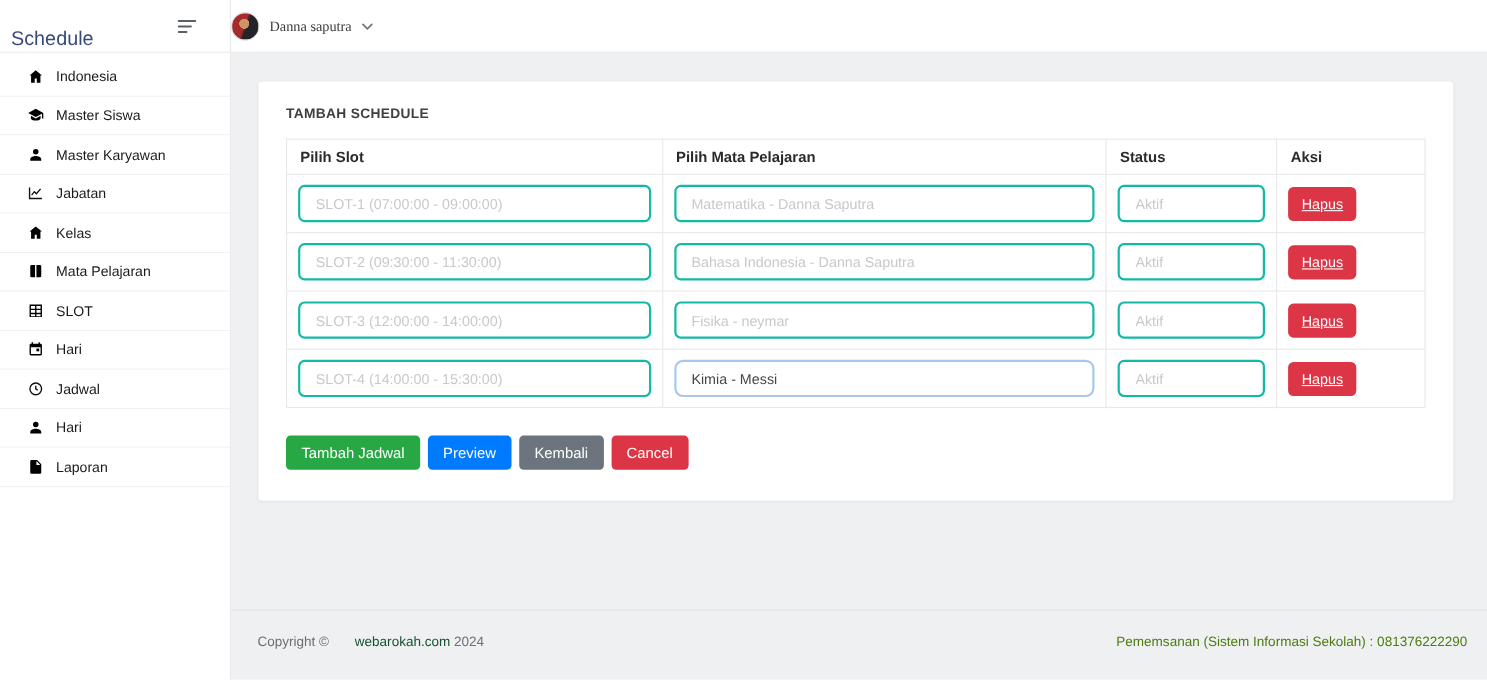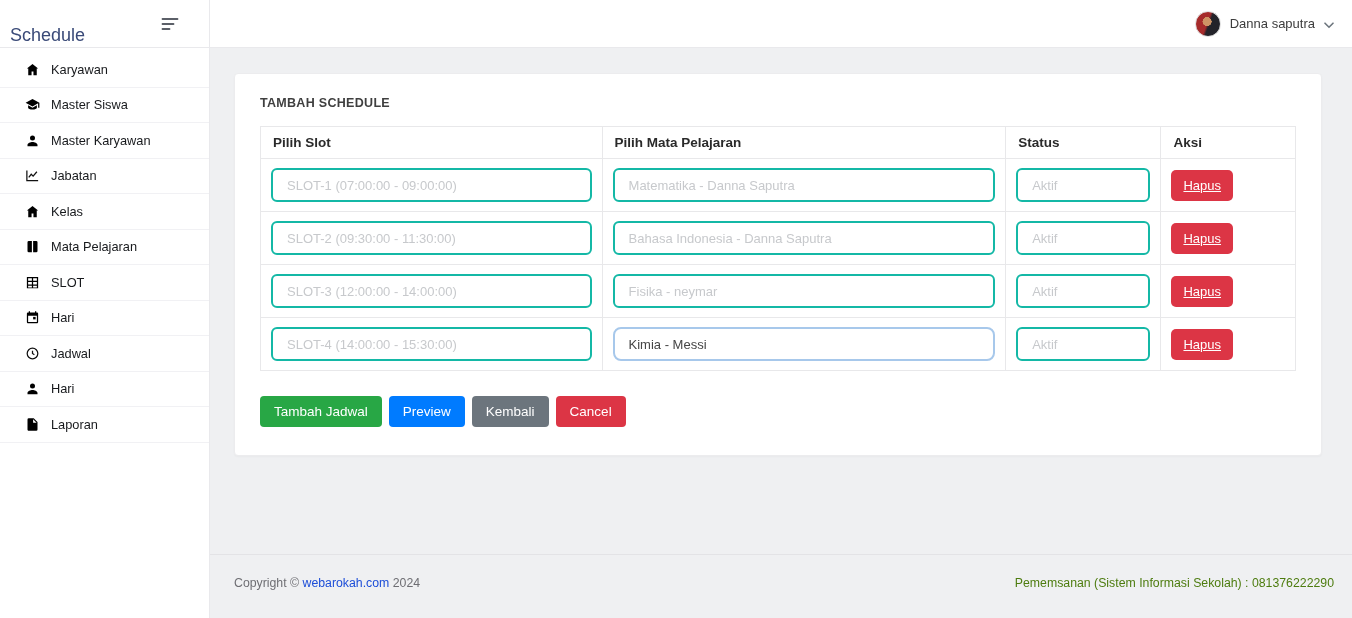--- a/index.html
+++ b/index.html
@@ -14,22 +14,22 @@
   
   .topbar { display: flex; height: 48px; background: #fff; border-bottom: 1px solid #e9e9ec; }
   .topbar-brand {
     width: 210px; flex: 0 0 210px; border-right: 1px solid #e9e9ec;
     display: flex; align-items: center; justify-content: space-between;
     padding: 0 30px 0 10px;
   }
   .brand-title { font-size: 18px; color: #3a4a78; margin-top: 24px; }
   .toggle-btn { cursor: pointer; display: flex; align-items: center; }
   .topbar-user {
-    flex: 1; display: flex; align-items: center; justify-content: flex-end;
-    gap: 10px; padding-right: 18px;
+    flex: 1; display: flex; align-items: center; justify-content: flex-start;
+    gap: 10px; padding-right: 18px; font-family: Liberation Serif, serif;
   }
   .avatar {
     width: 26px; height: 26px; border-radius: 50%;
     background:
       radial-gradient(circle at 46% 40%, #cf9465 0 23%, rgba(0,0,0,0) 24%),
       linear-gradient(110deg, #a62b2b 46%, #23232a 54%);
     border: 1px solid #e0e0e0;
   }
   .user-name { font-size: 13px; color: #3c3c3c; }
   .user-menu { display: flex; align-items: center; gap: 9px; cursor: pointer; }
@@ -79,21 +79,21 @@
   .btn-hapus { background: #dc3545; height: 31px; padding: 0 12px; font-size: 13px; border-radius: 5px; text-decoration: underline; }
   .btn-row { display: flex; gap: 7px; margin-top: 25px; }
 
   
   .spacer { flex: 1; }
   .footer {
     border-top: 1px solid #e3e3e6; height: 64px;
     display: flex; justify-content: space-between; align-items: flex-start;
     padding: 21px 18px 0 24px; font-size: 12.3px; color: #6e6e73;
   }
-  .footer-link { color: #1d4ed8; text-decoration: none; cursor: pointer; }
+  .footer-link { color: #14532d; text-decoration: none; cursor: pointer; margin-left: 20px; }
   .footer-right { color: #4d7c0f; }
 </style>
 </head>
 <body>
 
 <div class="topbar">
   <div class="topbar-brand">
     <span class="brand-title">Schedule</span>
     <span class="toggle-btn">
       <svg width="18" height="14" viewBox="0 0 18 14">
@@ -114,21 +114,21 @@
   </div>
 </div>
 
 <div class="app">
 
   <div class="sidebar">
     <div class="side-item">
       <svg viewBox="0 0 24 24">
           <path d="M12 3 3 10.5h2.2V21h5.3v-6h3v6h5.3V10.5H21L12 3z"></path>
         </svg>
-      <span>Karyawan</span>
+      <span>Indonesia</span>
     </div>
     <div class="side-item">
       <svg viewBox="0 0 24 24">
           <path d="M12 3 1 9l11 6 9-4.9V17h2V9L12 3zM5 13.2V17c0 1.66 3.13 3 7 3s7-1.34 7-3v-3.8l-7 3.8-7-3.8z"></path>
         </svg>
       <span>Master Siswa</span>
     </div>
     <div class="side-item">
       <svg viewBox="0 0 24 24">
           <path d="M12 12a4 4 0 1 0 0-8 4 4 0 0 0 0 8zm0 2.2c-3.2 0-8 1.6-8 4.8V21h16v-2c0-3.2-4.8-4.8-8-4.8z"></path>

